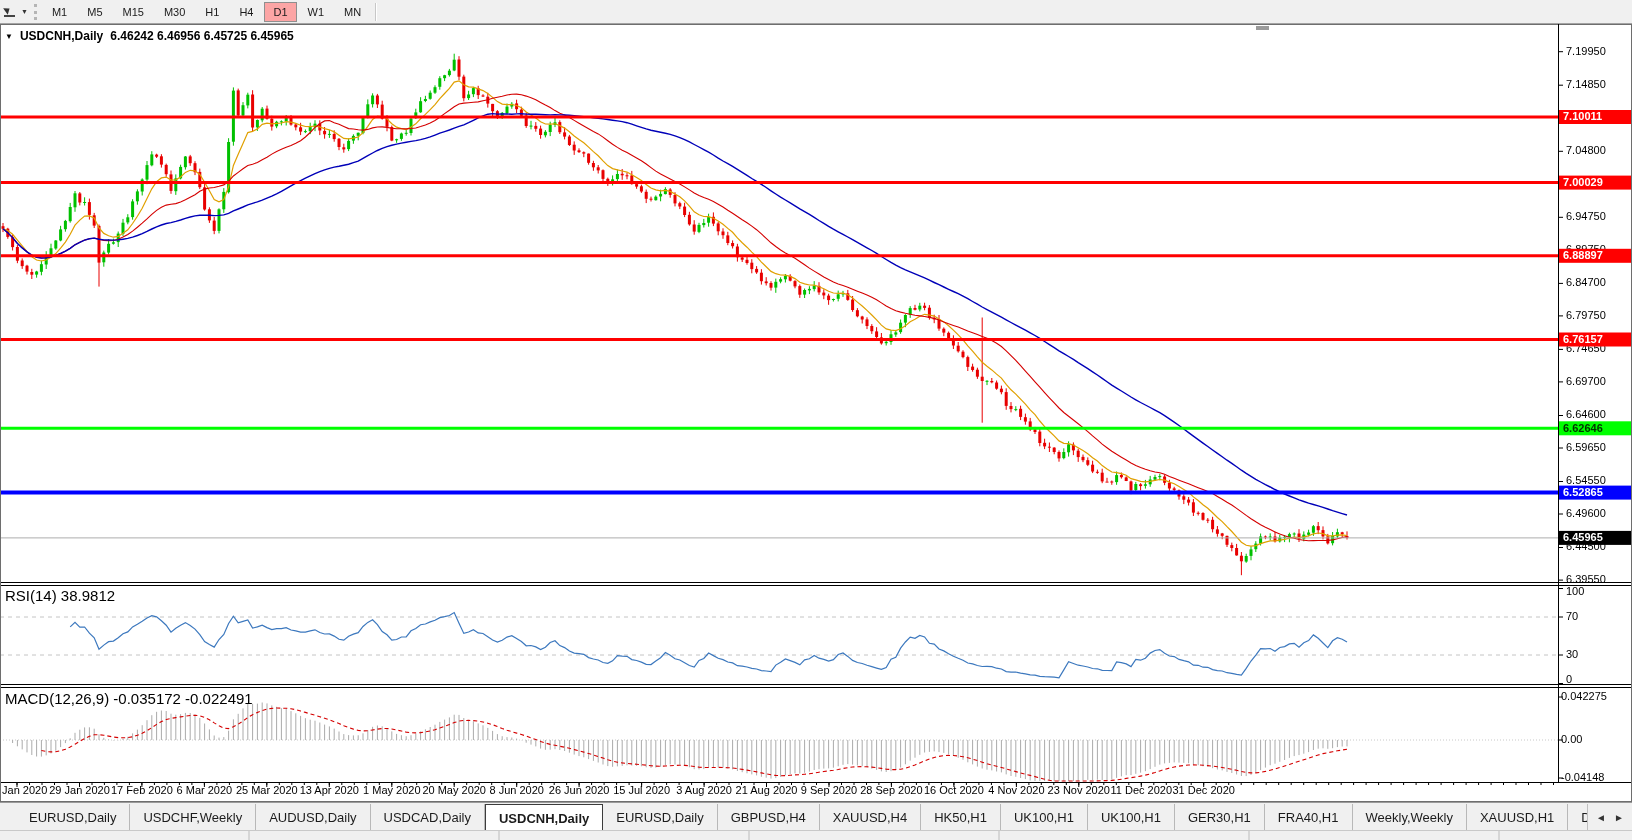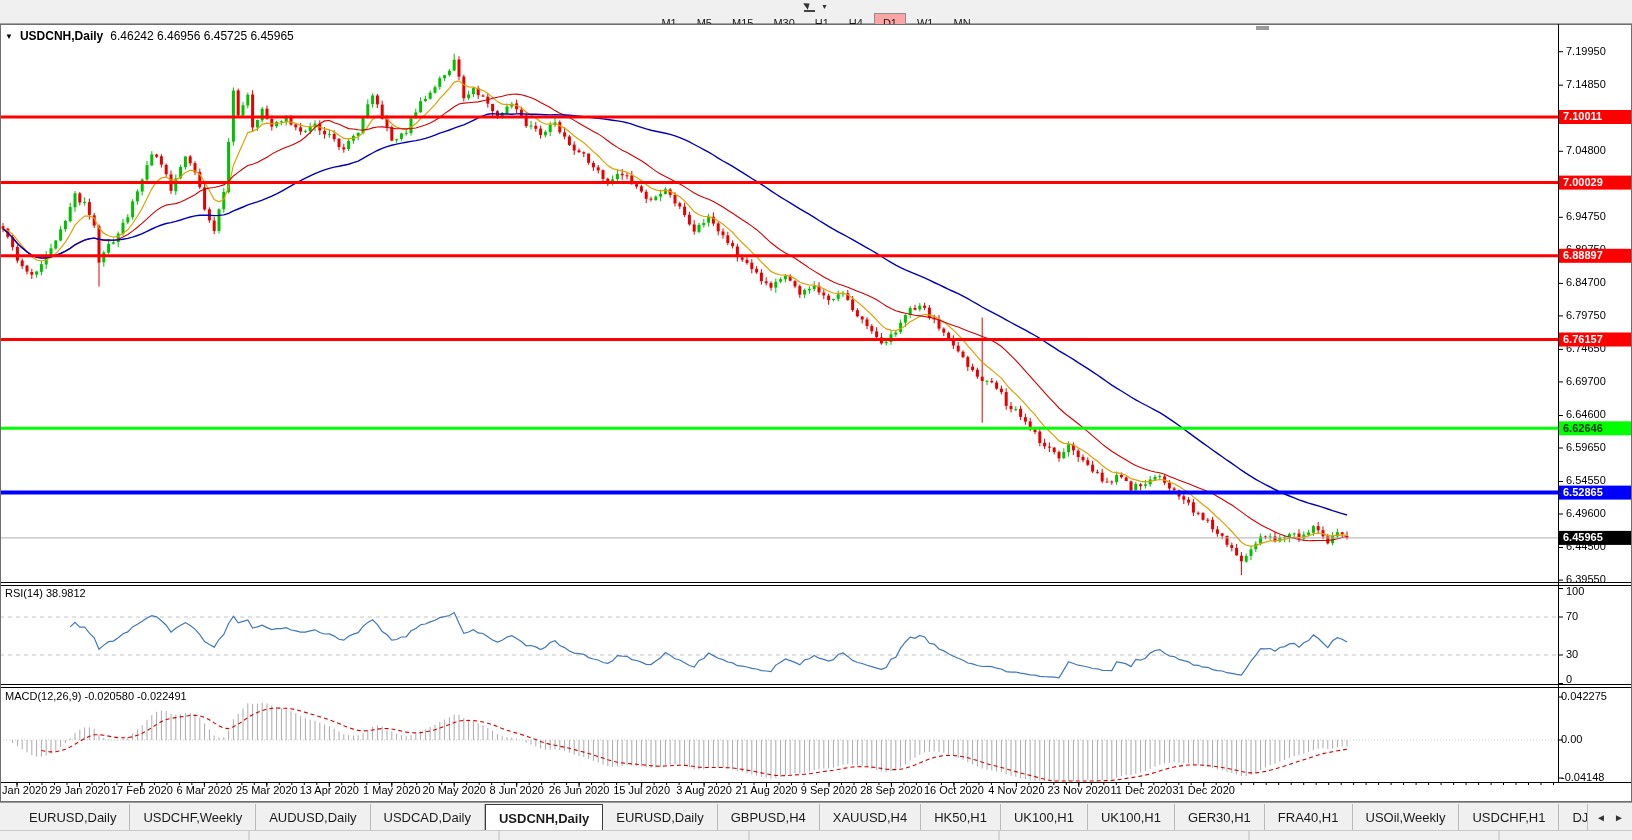--- a/index.html
+++ b/index.html
@@ -1,35 +1,35 @@
 <!DOCTYPE html>
 <html><head>
 <meta charset="utf-8">
 <style>
   html,body{margin:0;padding:0;width:1632px;height:840px;background:#fff;overflow:hidden;
     font-family:"Liberation Sans",sans-serif;-webkit-font-smoothing:none;}
   
   .toolbar{position:absolute;left:0;top:0;width:1632px;height:23px;background:#f0f0f0;
-    border-bottom:1px solid #a3a3a3;display:flex;align-items:center;font-size:11px;color:#222;flex-direction:column;}
+    border-bottom:1px solid #a3a3a3;display:flex;align-items:center;font-size:11px;color:#222;}
   .tool-icon-group{display:flex;align-items:center;padding:0 4px 0 3px;height:100%;}
   .cursor-icon{width:15px;height:13px;position:relative;display:inline-block;}
   .cursor-icon:before{content:"";position:absolute;left:2px;top:1px;width:0;height:0;
     border-left:5px solid #333;border-top:4px solid transparent;border-bottom:4px solid transparent;transform:rotate(-35deg);}
   .cursor-icon:after{content:"";position:absolute;left:1px;bottom:1px;width:11px;height:2px;background:#444;}
   .caret{font-size:7px;color:#333;margin-left:3px;}
   .grip{height:16px;border-left:3px dotted #b5b5b5;margin:0 5px 0 2px;}
   .tf-btn{padding:3px 8px;margin:0 1px;border:1px solid transparent;cursor:default;color:#1a1a1a;}
   .tf-btn.active{background:#fca5a5;border:1px solid #8f8f8f;}
   .tool-sep{height:18px;border-left:1px solid #c7c7c7;border-right:1px solid #fff;margin:0 4px;}
   
   .chart-region{position:absolute;left:0;top:24px;width:1632px;height:778px;background:#fff;}
   .chart-title{position:absolute;left:5px;top:5px;display:flex;align-items:center;gap:7px;
     font-size:12px;font-weight:bold;color:#000;z-index:5;}
   .chart-title .dd{font-size:8px;}
-  .panel-label{position:absolute;left:5px;font-size:11px;color:#000;z-index:5;}
+  .panel-label{position:absolute;left:5px;font-size:15px;color:#000;z-index:5;}
   #rsi-label{top:563px;}
   #macd-label{top:666px;}
   svg text{font-family:"Liberation Sans",sans-serif;}
   
   .tabbar{position:absolute;left:0;top:802px;width:1632px;height:38px;background:#f0f0f0;border-top:1px solid #9a9a9a;}
   .tabs-row{position:absolute;left:16px;top:1px;height:26px;width:1588px;display:flex;overflow:hidden;}
   .tab{flex:0 0 auto;display:flex;align-items:center;padding:0 13px;font-size:13px;color:#1c1c1c;
     border-right:1px solid #b8b8b8;white-space:nowrap;cursor:default;}
   .tab.active{background:#fff;font-weight:bold;border:1px solid #3c3c3c;border-bottom:1px solid #fff;
     margin-bottom:-2px;z-index:3;}
@@ -59,24 +59,24 @@
       <div class="tf-btn">W1</div>
       <div class="tf-btn">MN</div>
     </div>
   <div class="tool-sep"></div>
 </div>
 
 <div class="chart-region">
   <div class="chart-title">
     <span class="dd">▼</span>
     <span>USDCNH,Daily</span>
-    <span style="font-weight:normal">6.46242 6.46956 6.45725 6.45965</span>
+    <span style="font-weight:bold">6.46242 6.46956 6.45725 6.45965</span>
   </div>
   <div class="panel-label" id="rsi-label">RSI(14) 38.9812</div>
-  <div class="panel-label" id="macd-label">MACD(12,26,9) -0.020580 -0.022491</div>
+  <div class="panel-label" id="macd-label">MACD(12,26,9) -0.035172 -0.022491</div>
   <svg id="chart-svg" width="1632" height="778" viewBox="0 24 1632 778" xmlns="http://www.w3.org/2000/svg">
       <rect x="0" y="24" width="1632" height="778" fill="#ffffff"></rect>
       <rect x="1256" y="26" width="13" height="4" fill="#9a9a9a"></rect>
       <g>
         <line x1="3" y1="223.0" x2="3" y2="232.1" stroke="#e80000" stroke-width="1"></line>
         <rect x="1.5" y="226.2" width="3" height="2.6" fill="#e80000"></rect>
         <line x1="7.8" y1="227.8" x2="7.8" y2="238.8" stroke="#e80000" stroke-width="1"></line>
         <rect x="6.3" y="228.7" width="3" height="8.2" fill="#e80000"></rect>
         <line x1="12.6" y1="234.9" x2="12.6" y2="250.5" stroke="#e80000" stroke-width="1"></line>
         <rect x="11.1" y="237.2" width="3" height="9.9" fill="#e80000"></rect>
@@ -1195,22 +1195,22 @@
       <div class="tab">USDCAD,Daily</div>
       <div class="tab active">USDCNH,Daily</div>
       <div class="tab">EURUSD,Daily</div>
       <div class="tab">GBPUSD,H4</div>
       <div class="tab">XAUUSD,H4</div>
       <div class="tab">HK50,H1</div>
       <div class="tab">UK100,H1</div>
       <div class="tab">UK100,H1</div>
       <div class="tab">GER30,H1</div>
       <div class="tab">FRA40,H1</div>
-      <div class="tab">USOil,Weekly</div>
-      <div class="tab">USDCHF,H1</div>
+      <div class="tab">Weekly,Weekly</div>
+      <div class="tab">XAUUSD,H1</div>
       <div class="tab">DJ30,Daily</div>
     </div>
   <div class="tab-arrows">
     <span>◄</span>
     <span>►</span>
   </div>
   <div class="understrip"></div>
 </div>
 
 </body></html>

